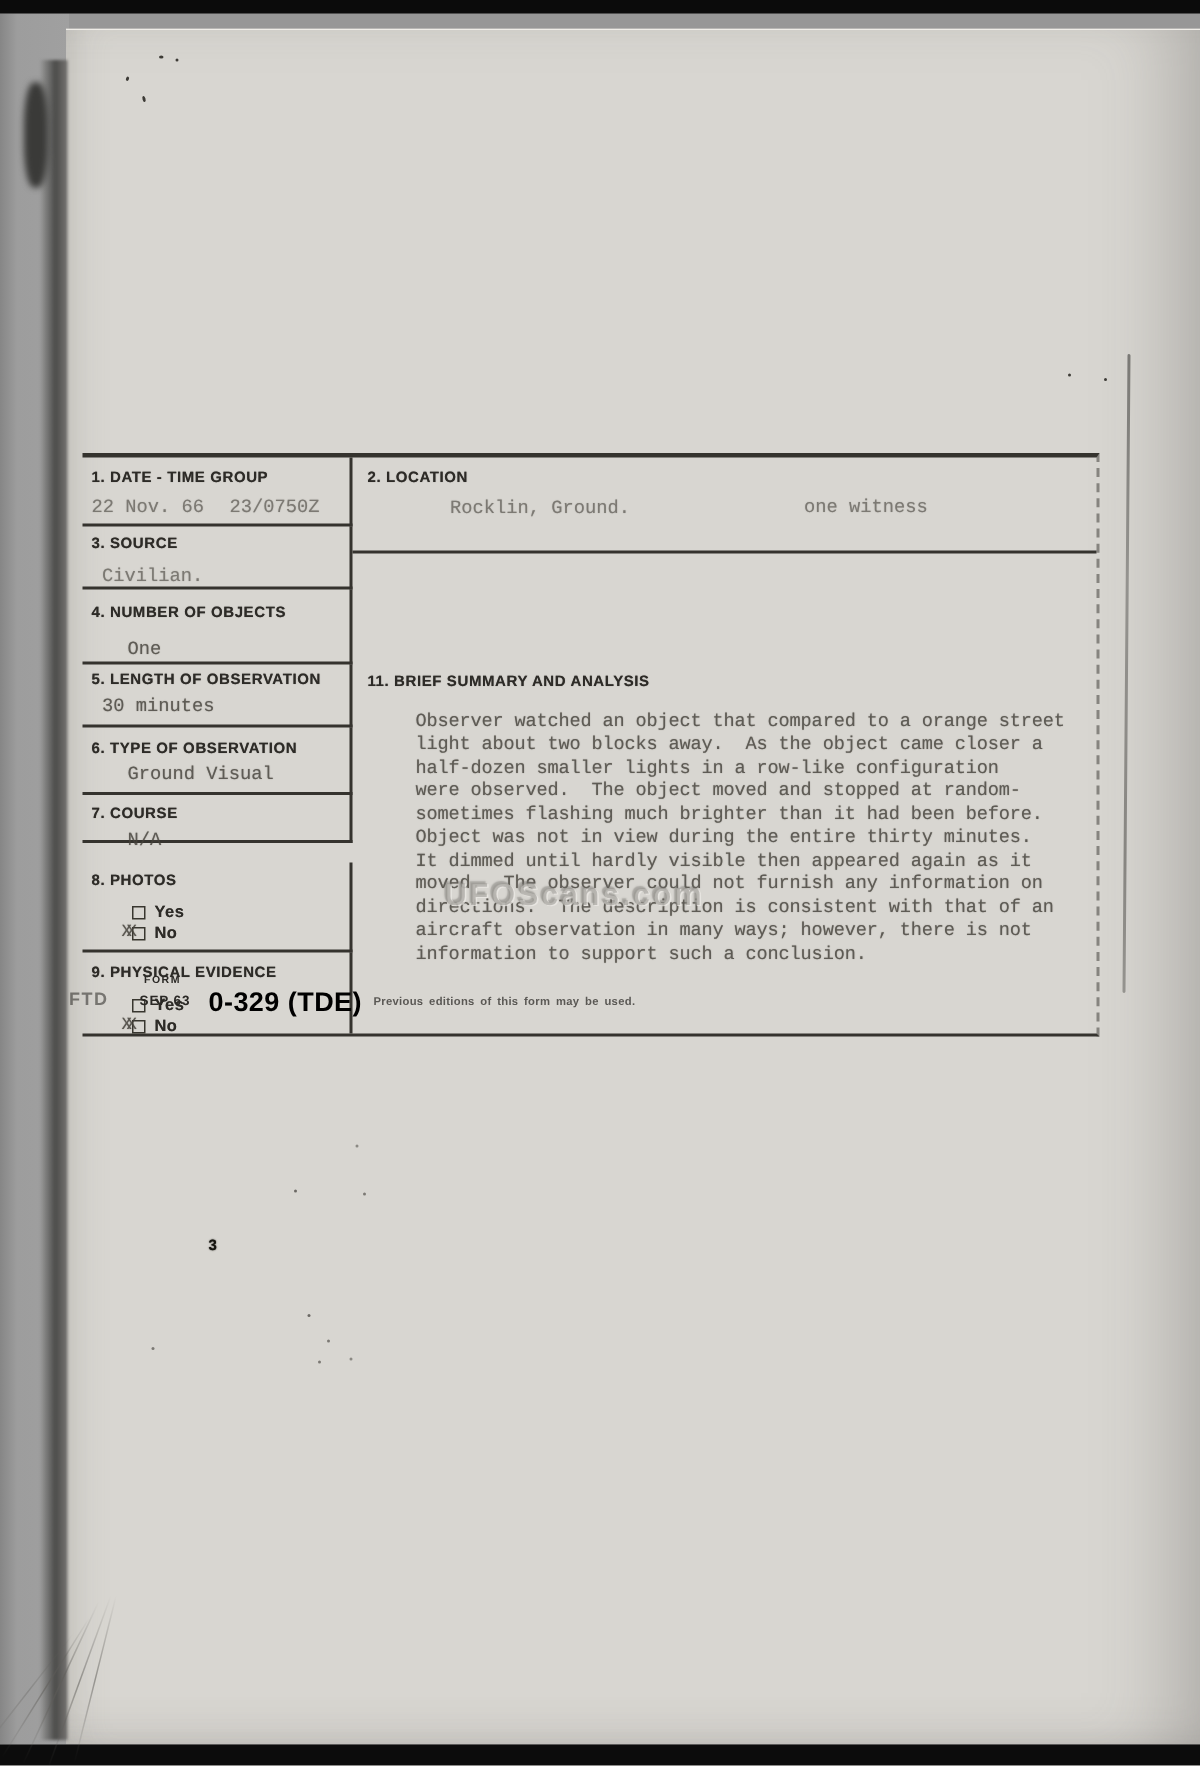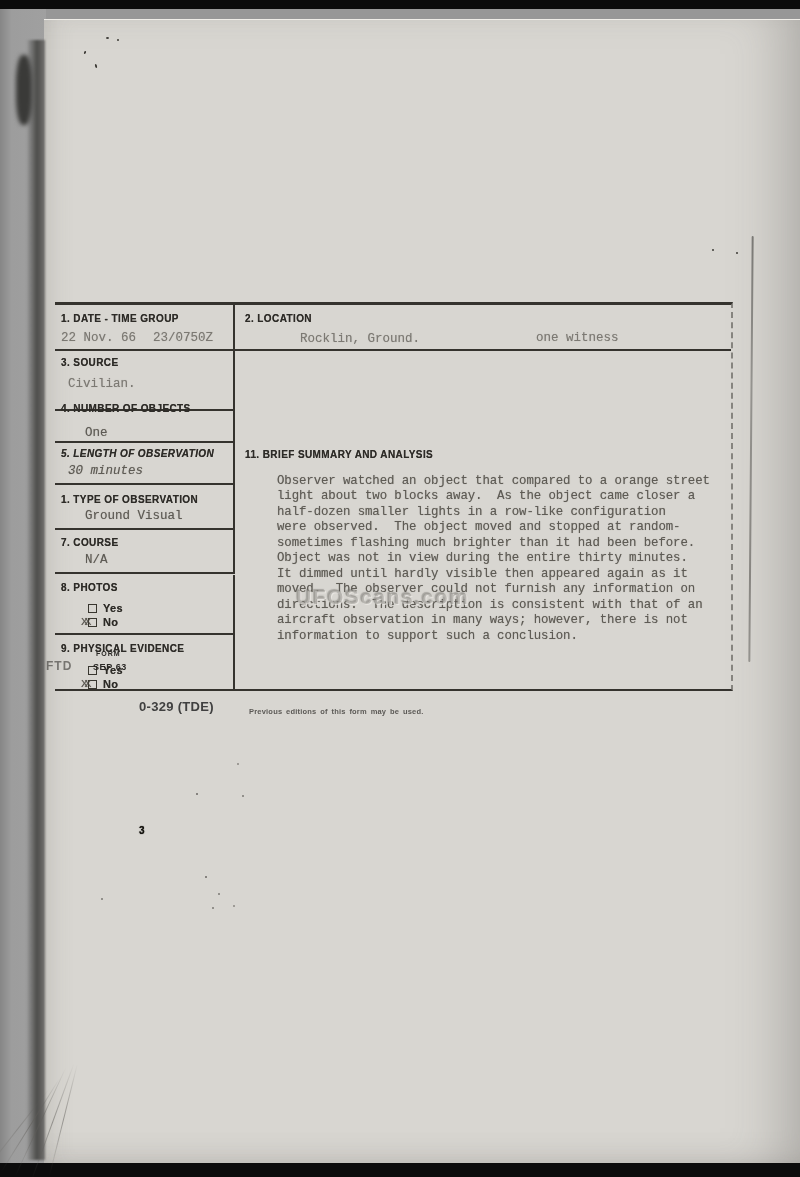--- a/index.html
+++ b/index.html
@@ -92,22 +92,22 @@
     position:absolute;left:296px;top:585px;
     font-size:21px;font-weight:bold;letter-spacing:1.5px;
     color:rgba(152,149,143,.55);
     text-shadow:1px 1px 0 rgba(236,234,229,.75),-1px -1px 1px rgba(108,106,102,.45);
   }
 
   
   .f-form{position:absolute;left:96px;top:650px;font-size:7px;font-weight:bold;letter-spacing:1px;color:#2a2825;}
   .f-org{position:absolute;left:46px;top:659px;font-size:12px;font-weight:bold;color:#2a2825;opacity:.55;letter-spacing:1px;}
   .f-date{position:absolute;left:93px;top:662px;font-size:9px;font-weight:bold;color:#2a2825;letter-spacing:.6px;}
-  .f-num{position:absolute;left:139px;top:658px;font-size:13px;font-weight:bold;color:#404040;letter-spacing:.3px;margin-top:41px;}
-  .f-note{position:absolute;left:249px;top:663px;font-size:7.5px;font-weight:bold;color:#2a2825;opacity:.72;word-spacing:1.5px;letter-spacing:.2px;margin-top:44px;}
+  .f-num{position:absolute;left:139px;top:658px;font-size:18px;font-weight:bold;color:#000000;letter-spacing:.3px;}
+  .f-note{position:absolute;left:249px;top:663px;font-size:7.5px;font-weight:bold;color:#2a2825;opacity:.72;word-spacing:1.5px;letter-spacing:.2px;}
 
   .margin-note{
     position:absolute;left:139px;top:825px;font-size:10px;font-weight:bold;
     color:#15140f;text-shadow:0 0 1px #15140f;
   }
 
   .speck{position:absolute;background:#3d3b36;border-radius:50%;}
   .crease{position:absolute;width:1px;
     background:linear-gradient(rgba(95,93,89,0),rgba(95,93,89,.55),rgba(95,93,89,0));}
 </style>
@@ -127,41 +127,41 @@
 
   <div class="formtable">
 
     <div class="cell lcol" style="top:0;height:46px;">
       <div class="flabel" style="top:8px;">1. DATE - TIME GROUP</div>
       <div class="typed pos fade1" style="left:6px;top:26px;">
         <span>22 Nov. 66</span><span style="margin-left:17px;opacity:1.3;">23/0750Z</span>
       </div>
     </div>
 
-    <div class="cell lcol" style="top:46px;height:60px;">
+    <div class="cell lcol" style="top:46px;height:42px;">
       <div class="flabel" style="top:6px;">3. SOURCE</div>
       <div class="typed pos fade1" style="left:13px;top:26px;">Civilian.</div>
     </div>
 
     <div class="cell lcol" style="top:88px;height:50px;">
       <div class="flabel" style="top:10px;">4. NUMBER OF OBJECTS</div>
       <div class="typed pos fade2" style="left:30px;top:33px;">One</div>
     </div>
 
-    <div class="cell lcol" style="top:138px;height:42px;font-style:italic;">
+    <div class="cell lcol" style="top:138px;height:42px;">
       <div class="flabel" style="top:5px;">5. LENGTH OF OBSERVATION</div>
       <div class="typed pos fade2" style="left:13px;top:21px;">30 minutes</div>
     </div>
 
     <div class="cell lcol" style="top:180px;height:45px;">
-      <div class="flabel" style="top:9px;">1. TYPE OF OBSERVATION</div>
+      <div class="flabel" style="top:9px;">6. TYPE OF OBSERVATION</div>
       <div class="typed pos fade2" style="left:30px;top:24px;">Ground Visual</div>
     </div>
 
-    <div class="cell lcol" style="top:225px;height:44px;">
+    <div class="cell lcol" style="top:225px;height:32px;">
       <div class="flabel" style="top:7px;">7. COURSE</div>
       <div class="typed pos fade2" style="left:30px;top:23px;">N/A</div>
     </div>
 
     <div class="cell lcol" style="top:270px;height:60px;">
       <div class="flabel" style="top:7px;">8. PHOTOS</div>
       <div class="chkrow" style="left:33px;top:27px;">
         <span class="cbx"></span>
         <span class="chklabel">Yes</span>
       </div>
@@ -180,21 +180,21 @@
         <span class="chklabel">Yes</span>
       </div>
       <div class="chkrow" style="left:33px;top:43px;">
         <span class="cbx">
             <span class="xmark typed">XX</span>
           </span>
         <span class="chklabel">No</span>
       </div>
     </div>
 
-    <div class="cell rcol rline" style="top:0;height:46px;">
+    <div class="cell rcol rline" style="top:0;height:64px;">
       <div class="flabel" style="left:10px;top:8px;">2. LOCATION</div>
       <div class="typed pos fade1" style="left:65px;top:27px;">Rocklin, Ground.</div>
       <div class="typed pos fade1" style="left:301px;top:26px;">one witness</div>
     </div>
 
 
     <div class="cell rcol" style="top:138px;height:246px;padding-left:35px;">
       <div class="flabel" style="left:10px;top:6px;">11. BRIEF SUMMARY AND ANALYSIS</div>
       <div class="typed sumtext fade2">Observer watched an object that compared to a orange street
 light about two blocks away.  As the object came closer a

